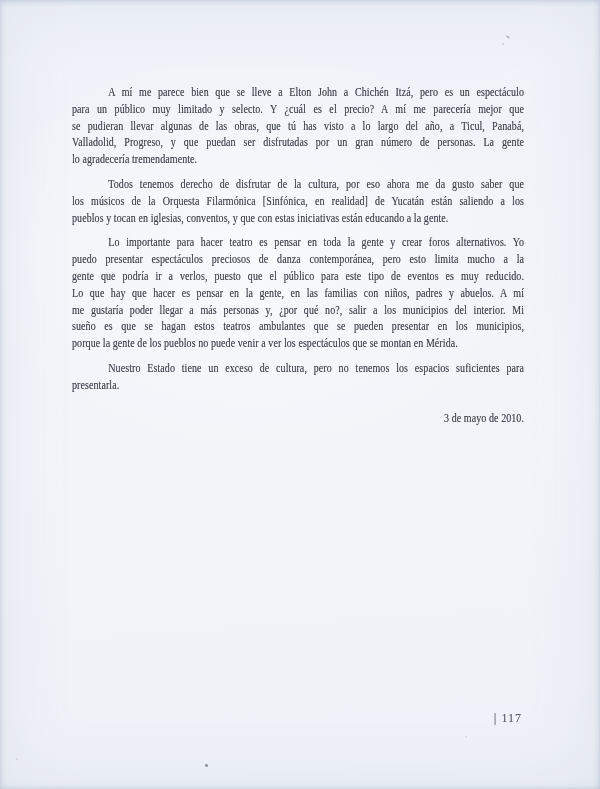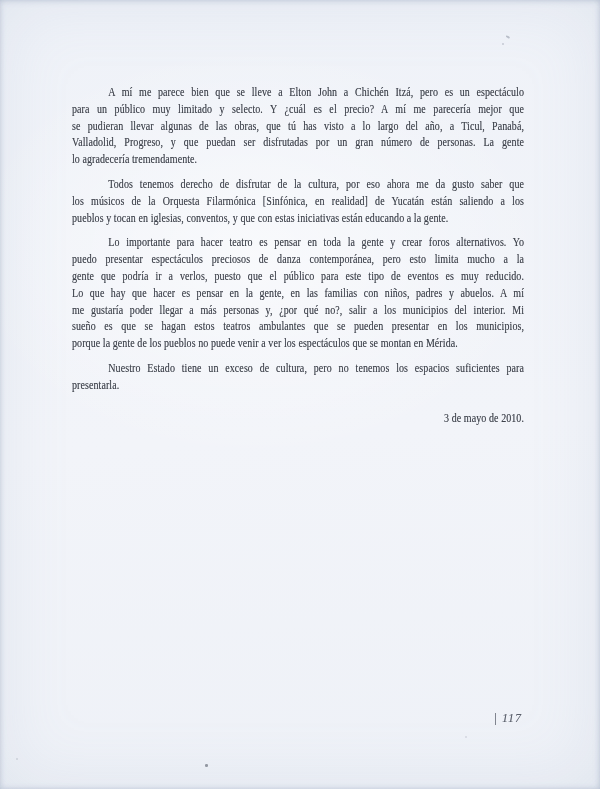--- a/index.html
+++ b/index.html
@@ -70,21 +70,20 @@
     color: var(--color-footer-ink, #5a5f6b);
     text-shadow: 0 0 0.5px rgba(90, 95, 107, 0.4);
     white-space: nowrap;
   }
   .page-number .sep {
     font-style: normal;
     padding-right: 5px;
     font-size: 13px;
   }
   .page-number .num {
-    font-style: italic;
     letter-spacing: 1px;
   }
 
   .speck {
     position: absolute;
     border-radius: 50%;
     pointer-events: none;
   }
   .speck.s1 { left: 205px; top: 764px; width: 2.5px; height: 2.5px; background: rgba(88, 94, 106, 0.6); }
   .speck.s2 { left: 506px; top: 36px; width: 4px; height: 1.6px; background: rgba(120, 128, 144, 0.45); transform: rotate(32deg); border-radius: 40%; }

